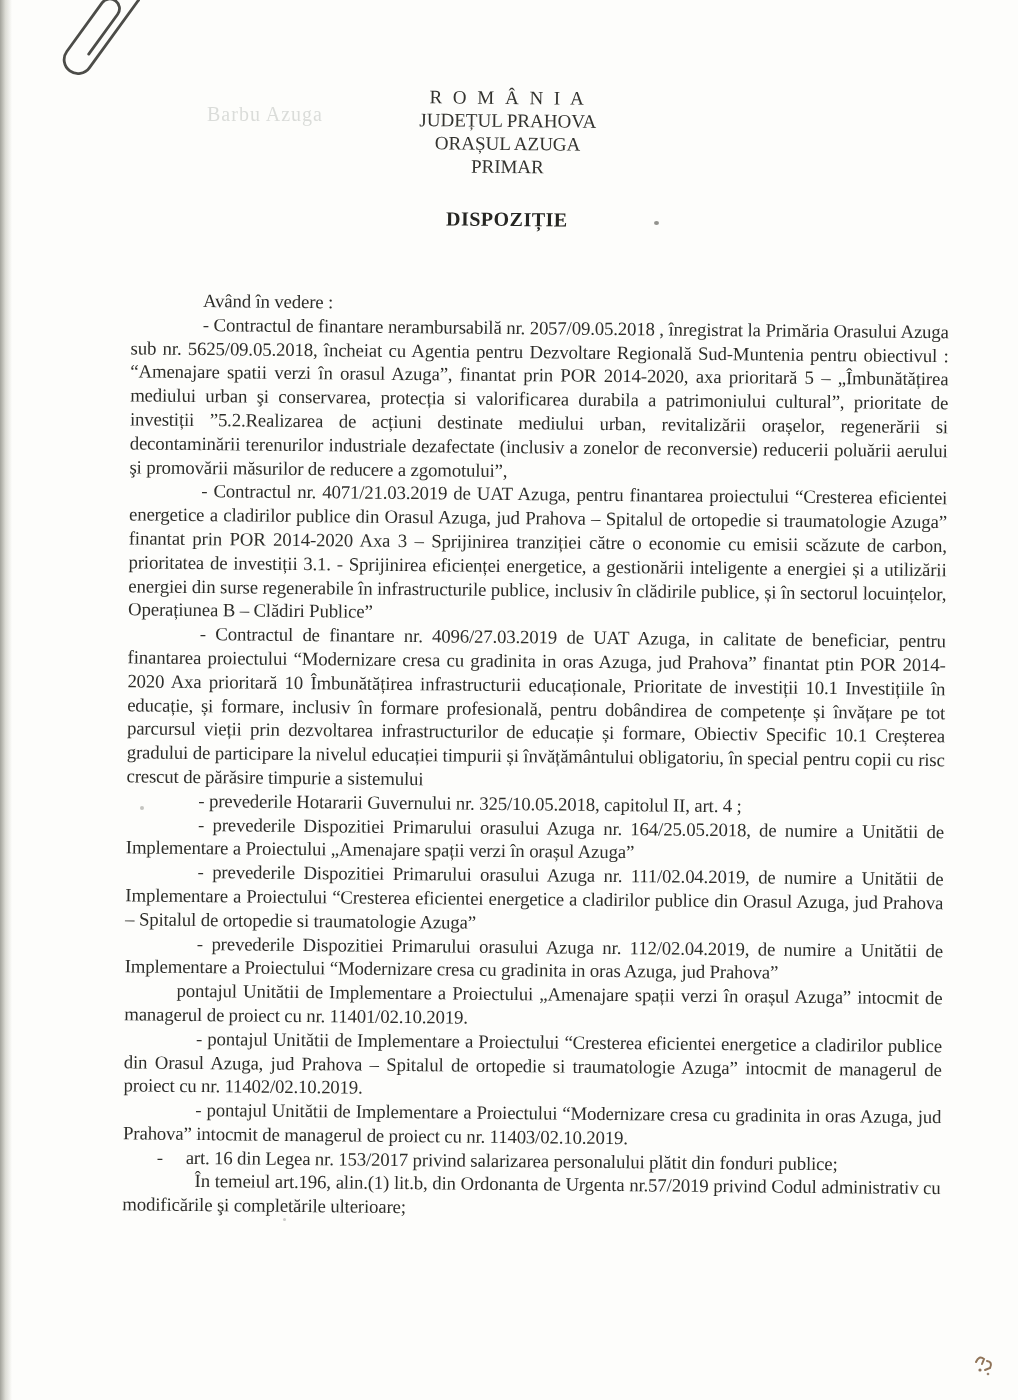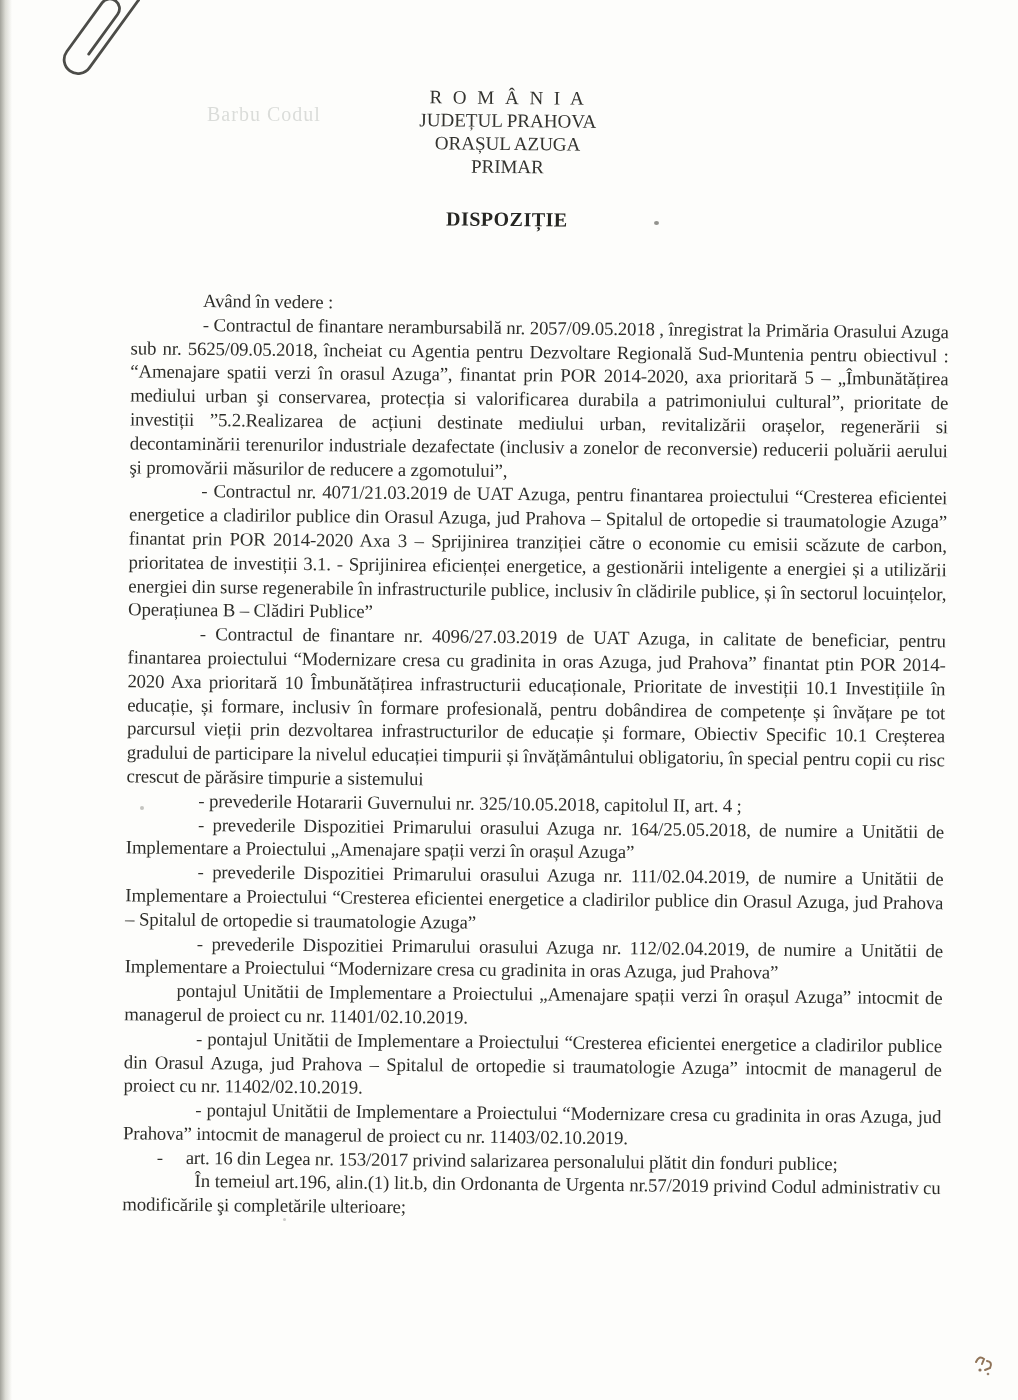--- a/index.html
+++ b/index.html
@@ -66,21 +66,21 @@
   <div class="scan-edge-left"></div>
   <div class="scan-edge-right"></div>
 
   <div class="paperclip">
     <svg width="50" height="120" viewBox="0 0 44 112" fill="none">
       <path d="M33 4 V82 a13 13 0 0 1 -26 0 V26 a9 9 0 0 1 18 0 V72" stroke="#4c4c48" stroke-width="2.6" stroke-linecap="round" fill="none"></path>
       <path d="M33 4 a5 5 0 0 0 -9 2" stroke="#4c4c48" stroke-width="2.2" stroke-linecap="round" fill="none"></path>
     </svg>
   </div>
 
-  <div class="ghost-name">Barbu Codul</div>
+  <div class="ghost-name">Barbu Azuga</div>
 
   <div class="content">
 
     <div class="header">
       <div class="country">R O M Â N I A</div>
       <div>JUDEȚUL PRAHOVA</div>
       <div>ORAȘUL AZUGA</div>
       <div>PRIMAR</div>
     </div>
 

